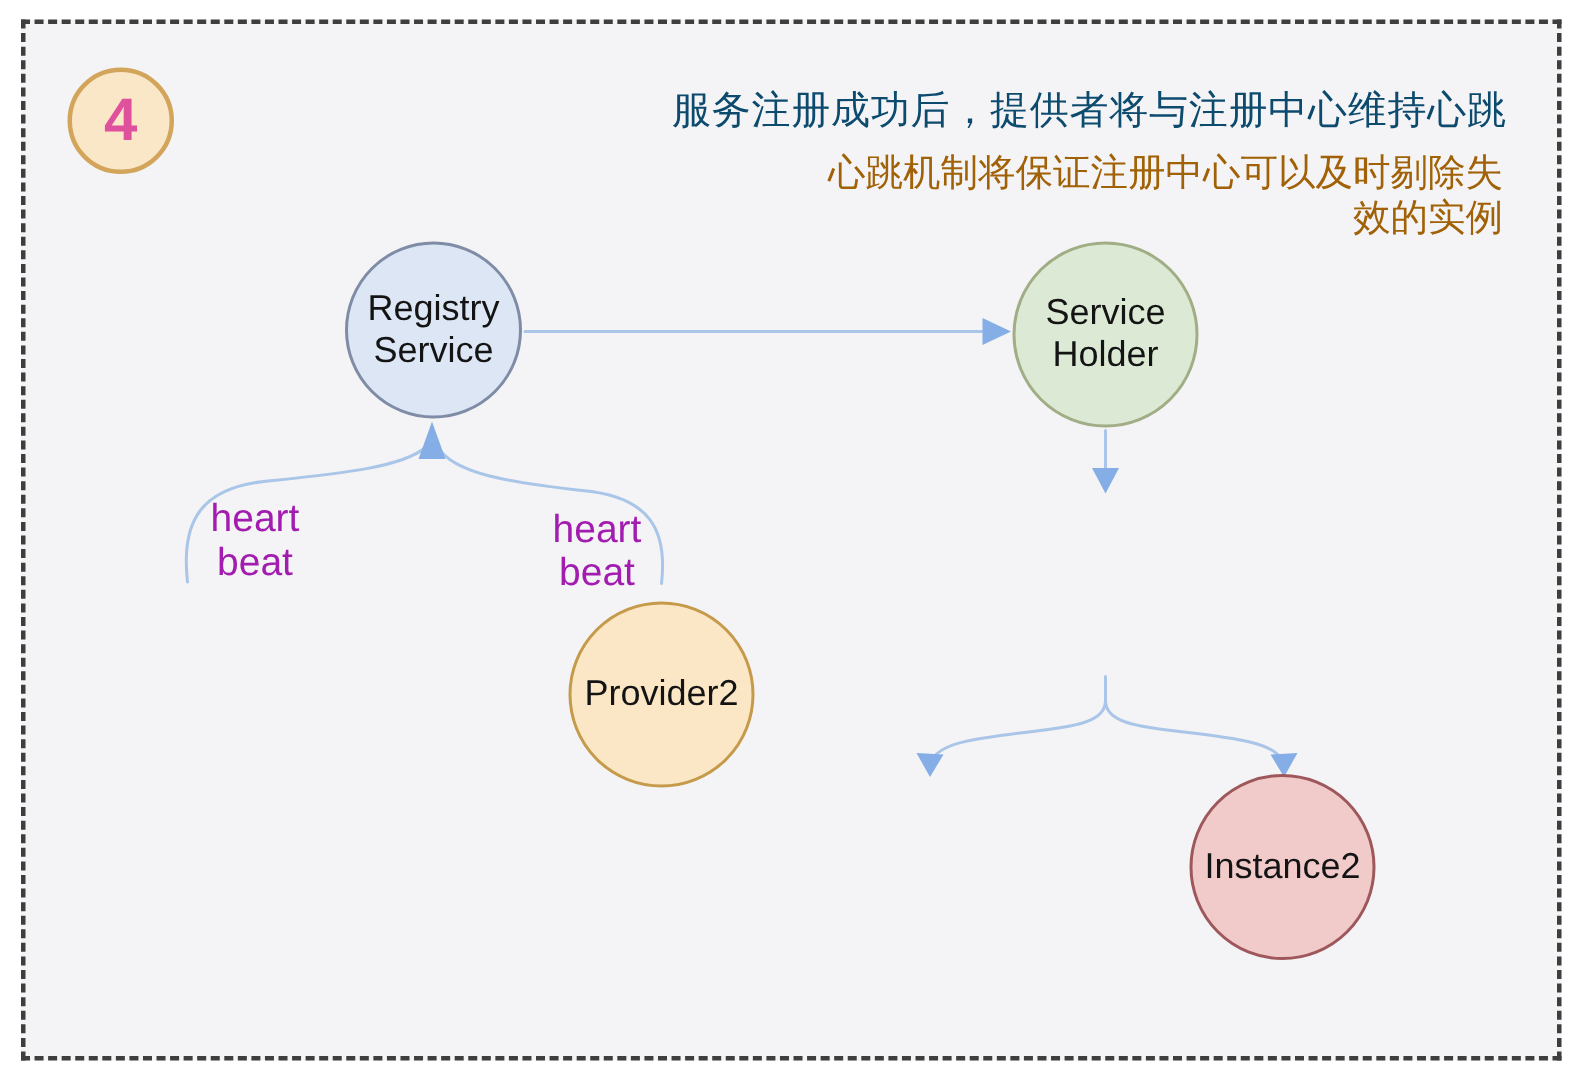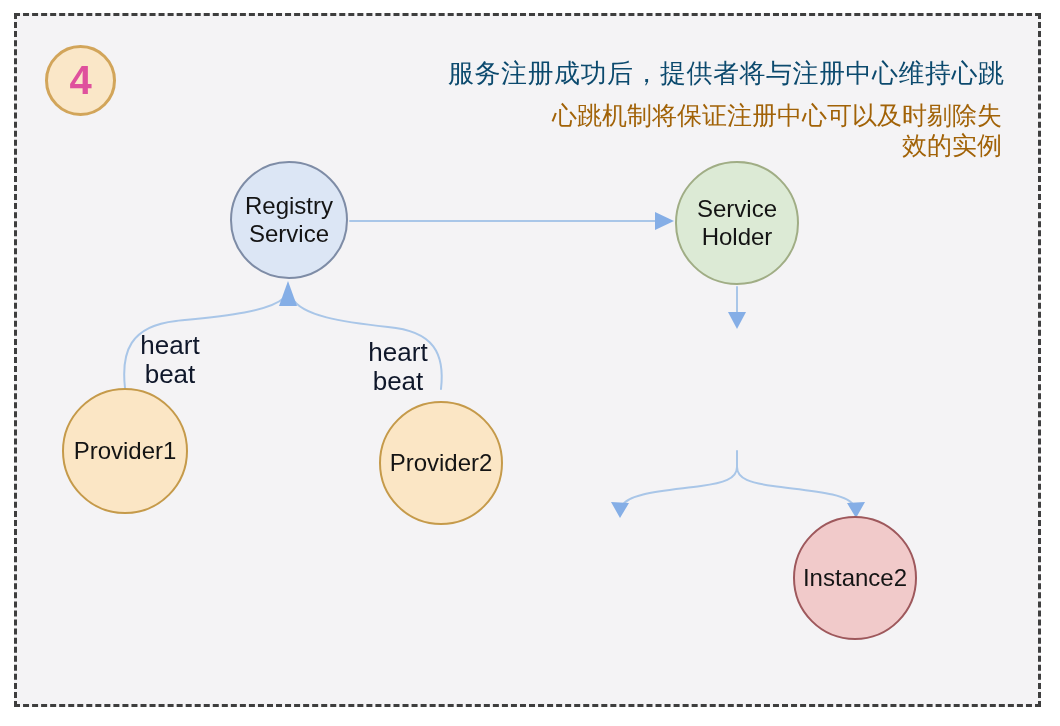--- a/index.html
+++ b/index.html
@@ -82,21 +82,21 @@
   .node-holder    { left: 675px; top: 161px; width: 124px; height: 124px; background: #dcead5; border-color: #a0ad85; }
   .node-service1  { left: 677px; top: 331px; width: 120px; height: 120px; background: #fbeccb; border-color: #c0a04e; }
   .node-provider1 { left:  62px; top: 388px; width: 126px; height: 126px; background: #fbe6c5; border-color: #c59a4a; }
   .node-provider2 { left: 379px; top: 401px; width: 124px; height: 124px; background: #fbe6c5; border-color: #c59a4a; }
   .node-instance1 { left: 563px; top: 518px; width: 124px; height: 124px; background: #f1caca; border-color: #9e585c; }
   .node-instance2 { left: 793px; top: 516px; width: 124px; height: 124px; background: #f1caca; border-color: #9e585c; }
   .edge-label {
     position: absolute;
     text-align: center;
     font-size: 26px;
-    color: #0f172a;
+    color: #a21caf;
     line-height: 29px;
   }
   .edge-label-1 { left: 130px; top: 331px; width: 80px; }
   .edge-label-2 { left: 358px; top: 338px; width: 80px; }
   .arrows {
     position: absolute;
     left: 0;
     top: 0;
     pointer-events: none;
   }
@@ -155,23 +155,20 @@
     <span>Registry</span>
     <span>Service</span>
   </div>
 
   <div class="node node-holder">
     <span>Service</span>
     <span>Holder</span>
   </div>
 
 
-  <div class="node node-provider1">
-    <span>Provider1</span>
-  </div>
 
   <div class="node node-provider2">
     <span>Provider2</span>
   </div>
 
 
   <div class="node node-instance2">
     <span>Instance2</span>
   </div>
 

